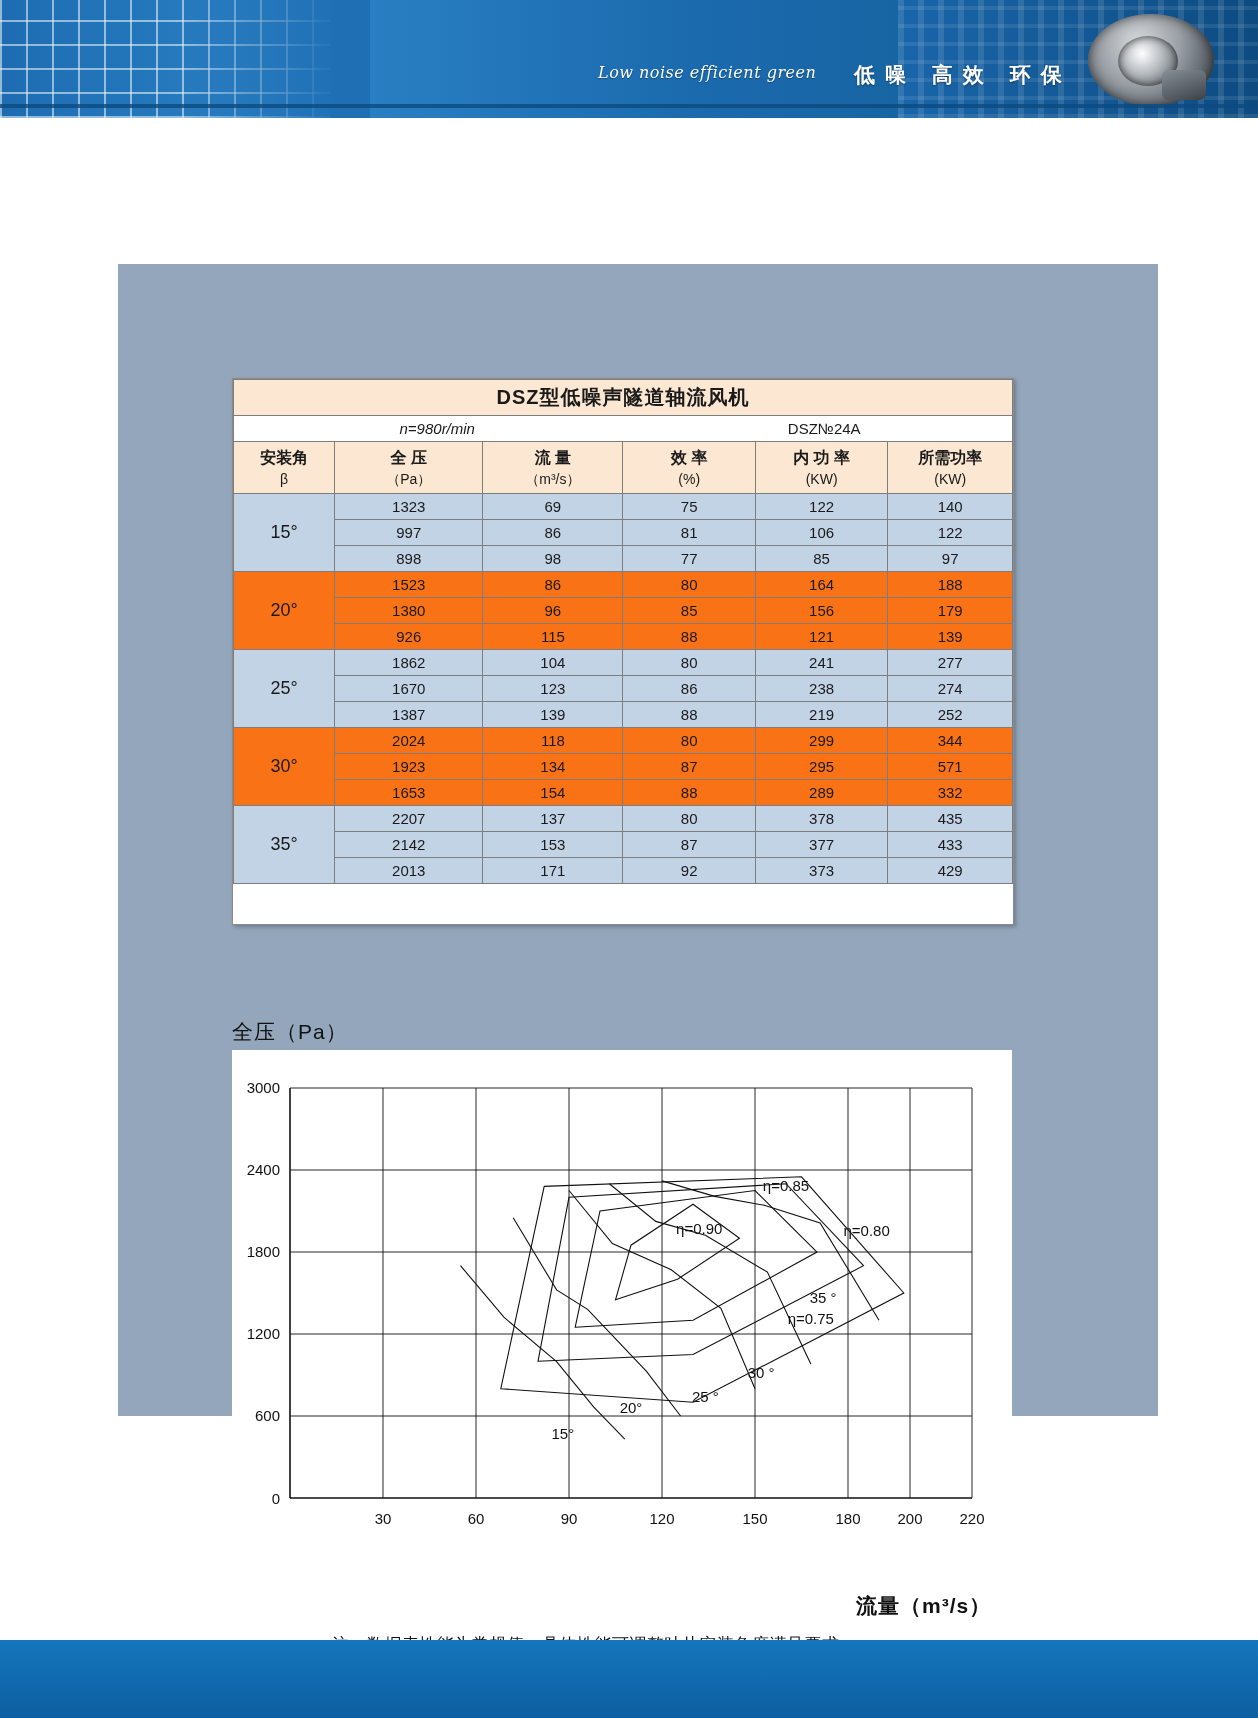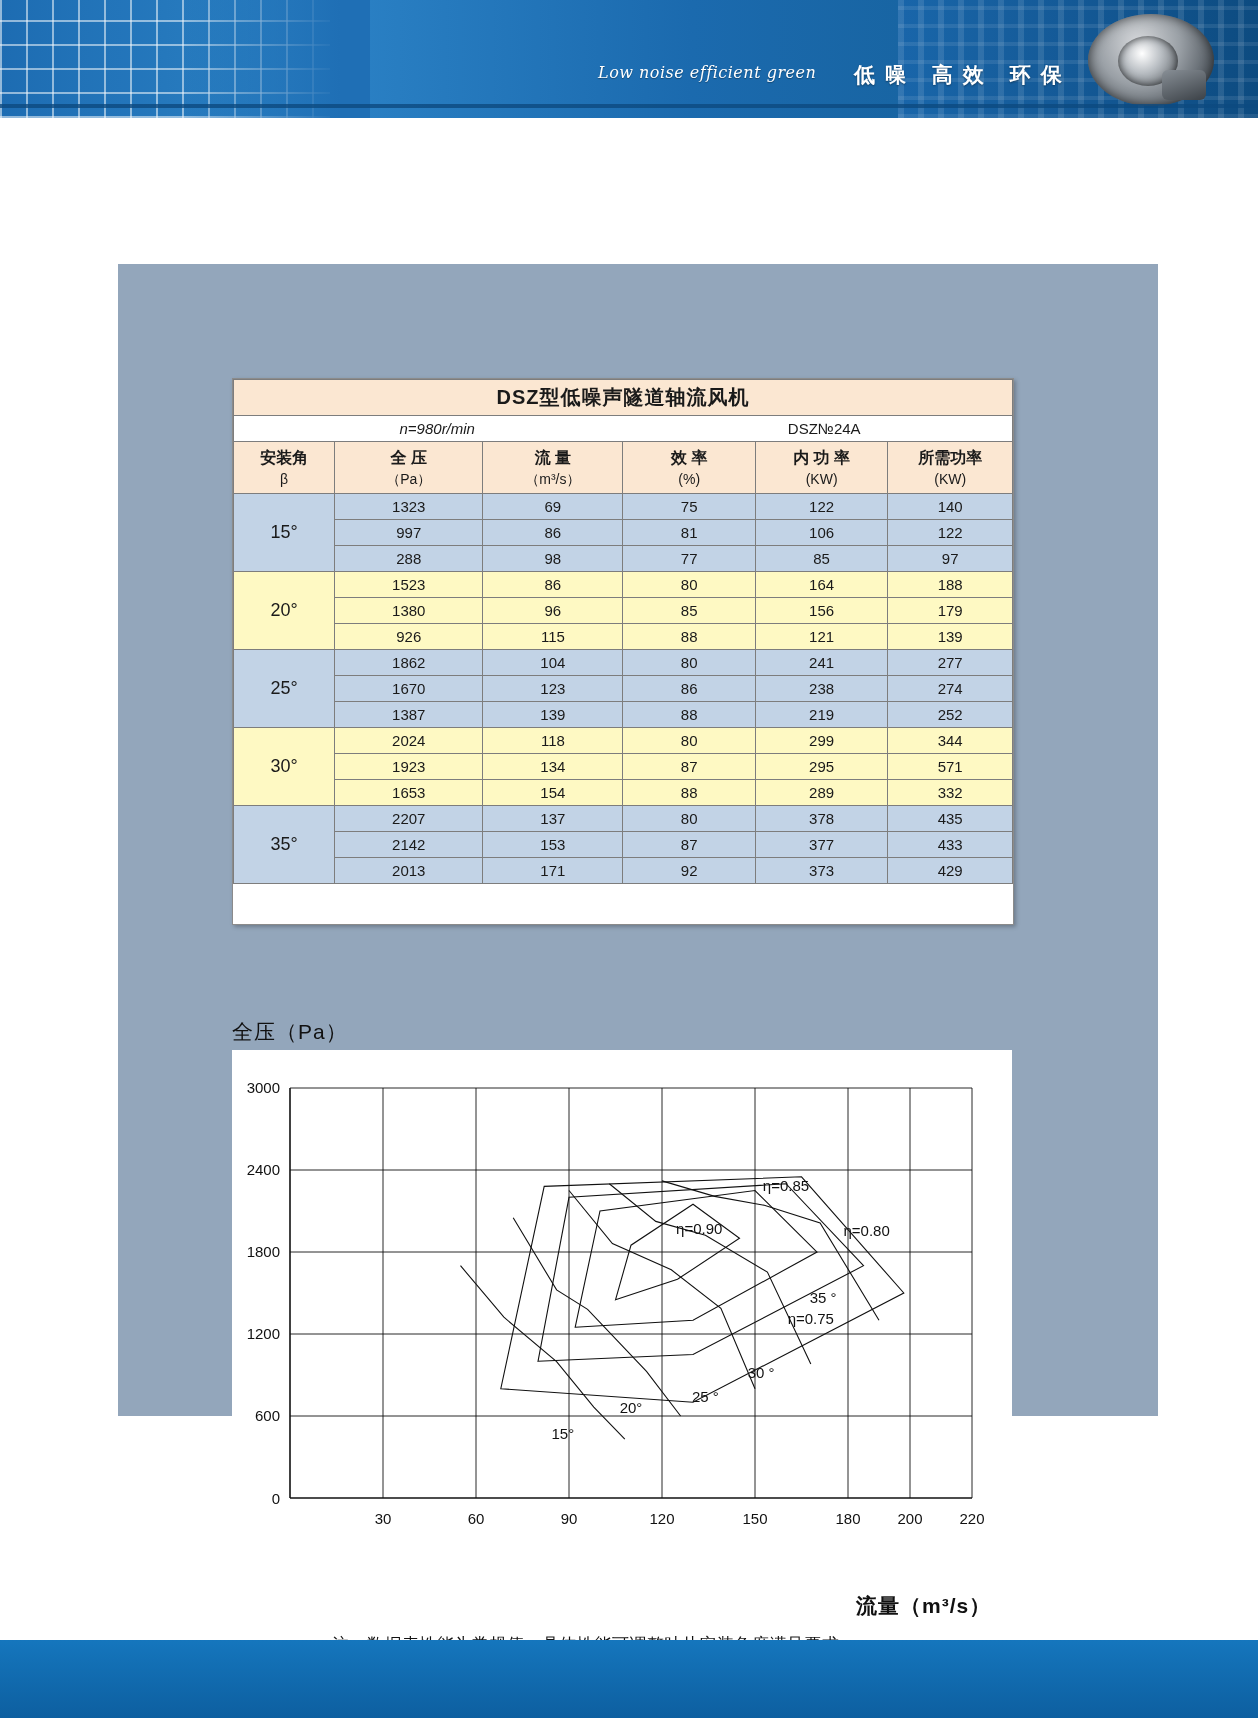--- a/index.html
+++ b/index.html
@@ -92,21 +92,21 @@
   .sub-row td{background:#ffffff;font-size:15px;padding:9px 0;}
   .sub-row .sub-inner{display:flex;justify-content:space-around;align-items:center;}
   .sub-left{width:52%;text-align:center;font-style:italic;}
   .sub-right{width:48%;text-align:center;}
   .head-row td{
     background:#fbe7d2;font-weight:bold;font-size:16px;line-height:1.45;padding:8px 2px;
   }
   .head-row .unit{font-weight:normal;font-size:14px;}
   .angle-cell{font-size:18px;}
   .grp-a td{background:#c2d3e6;}
-  .grp-b td{background:#fef9c3;}
+  .grp-b td{background:#f97316;}
   .angle-a{background:#c2d3e6;}
   .angle-b{background:#fbe7d2;}
   .col-angle{width:13%;}
   .col-pres{width:19%;}
   .col-flow{width:18%;margin-top:44px;}
   .col-eff{width:17%;}
   .col-pin{width:17%;}
   .col-pneed{width:16%;}
 
   
@@ -198,21 +198,21 @@
         <td>140</td>
       </tr>
       <tr class="grp-a">
         <td>997</td>
         <td>86</td>
         <td>81</td>
         <td>106</td>
         <td>122</td>
       </tr>
       <tr class="grp-a">
-        <td>288</td>
+        <td>898</td>
         <td>98</td>
         <td>77</td>
         <td>85</td>
         <td>97</td>
       </tr>
 
       <tr class="grp-b">
         <td class="angle-cell angle-b" rowspan="3">20°</td>
         <td>1523</td>
         <td>86</td>

